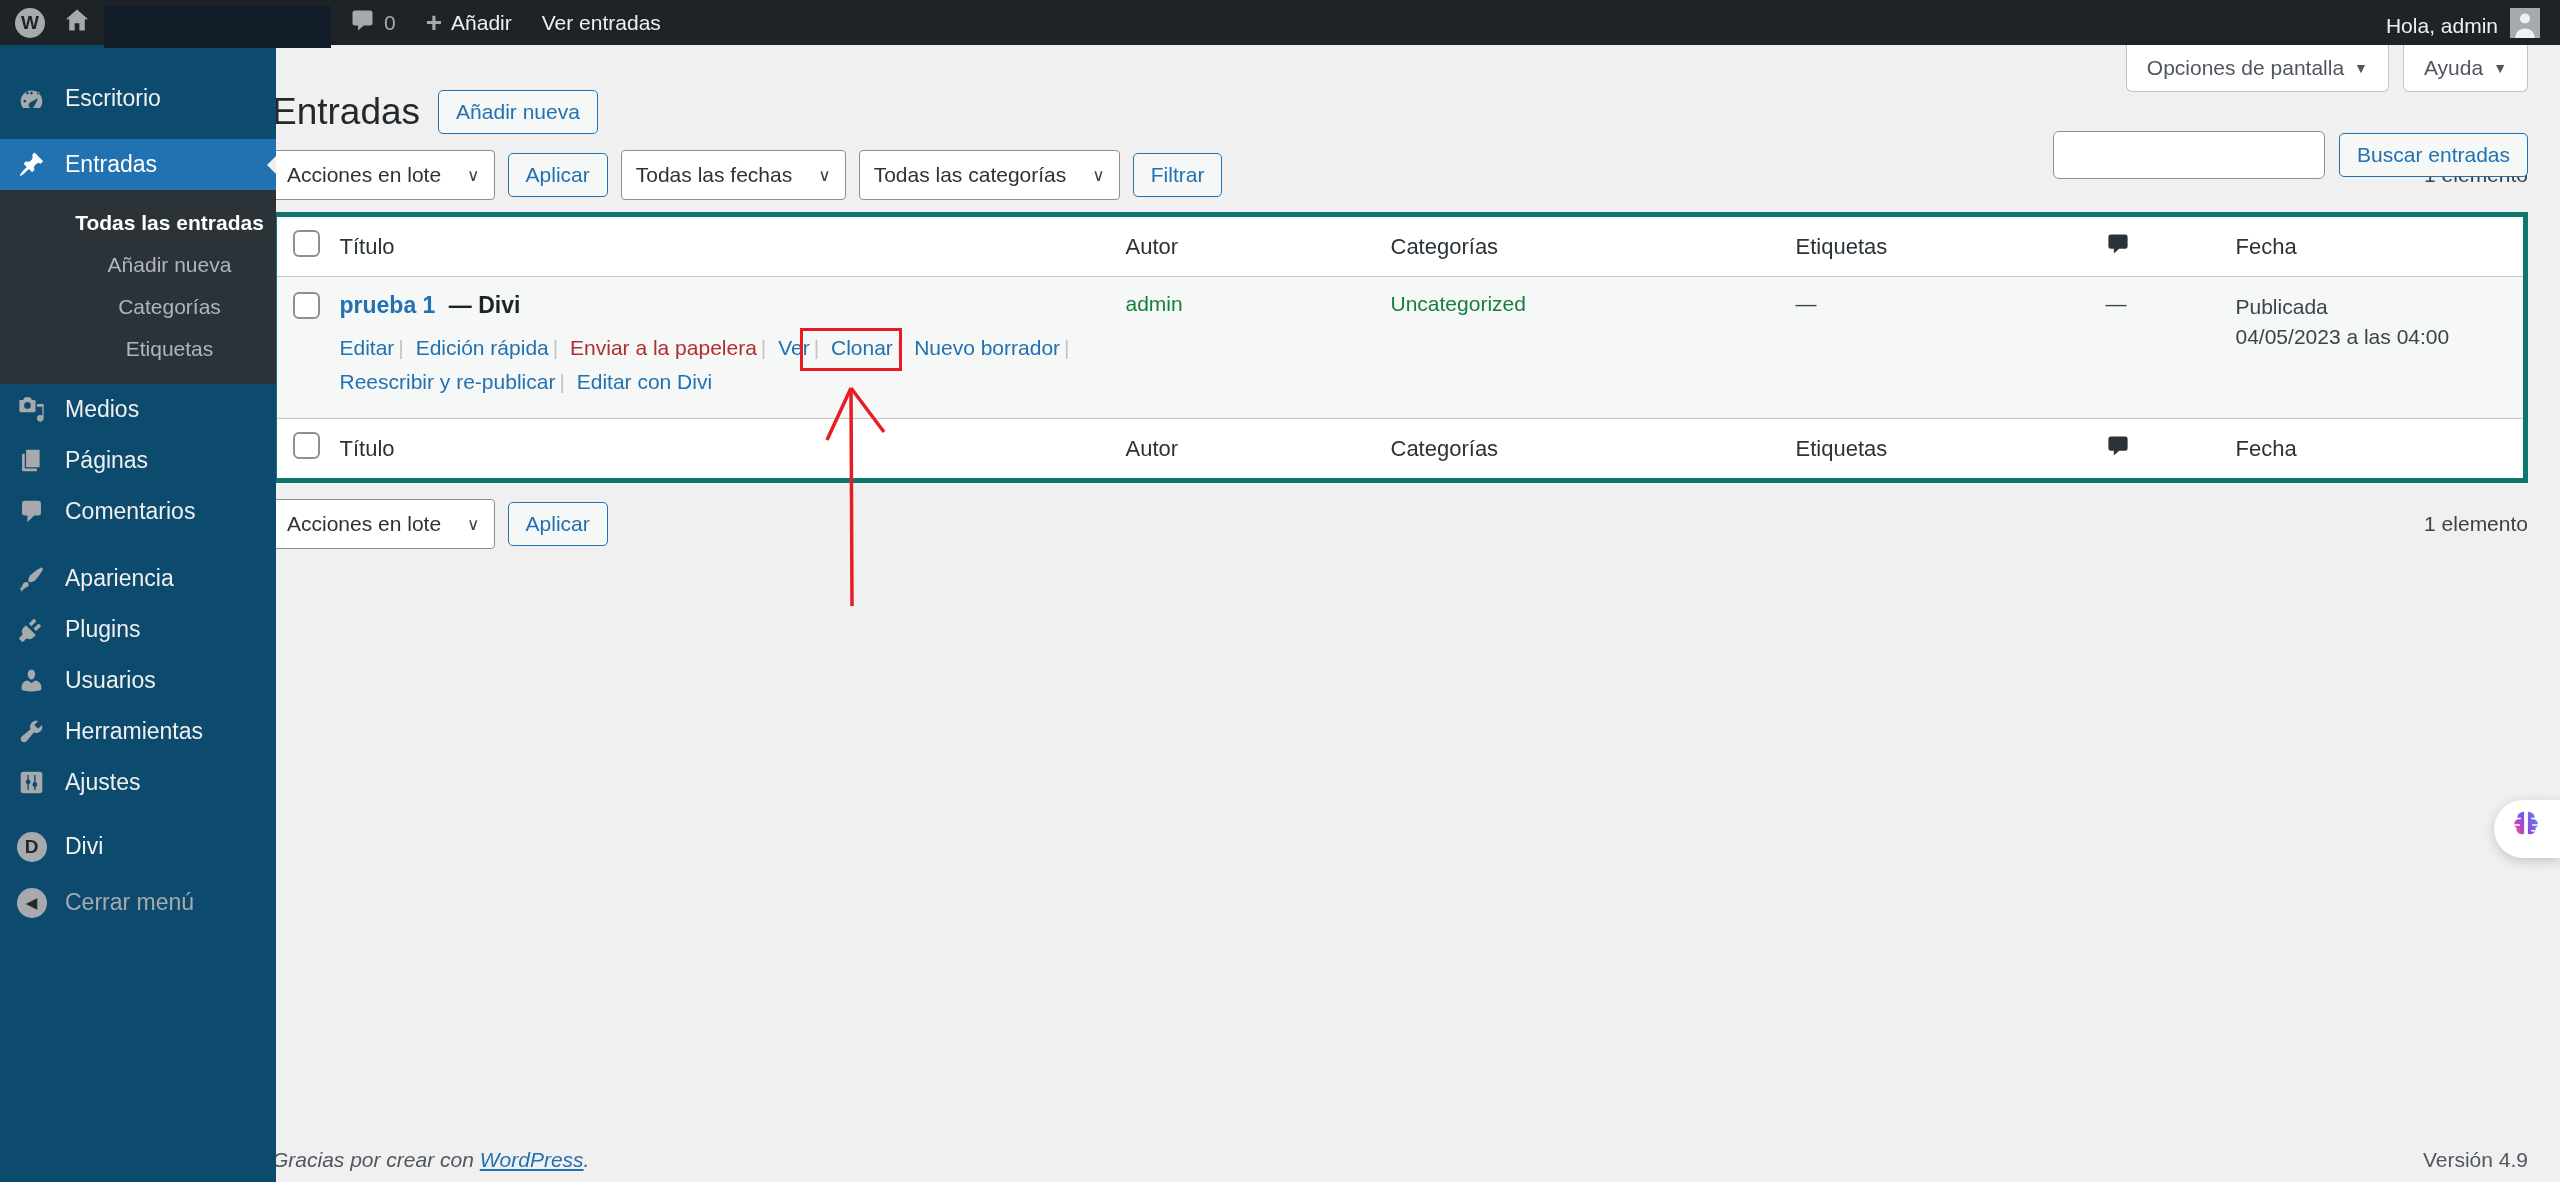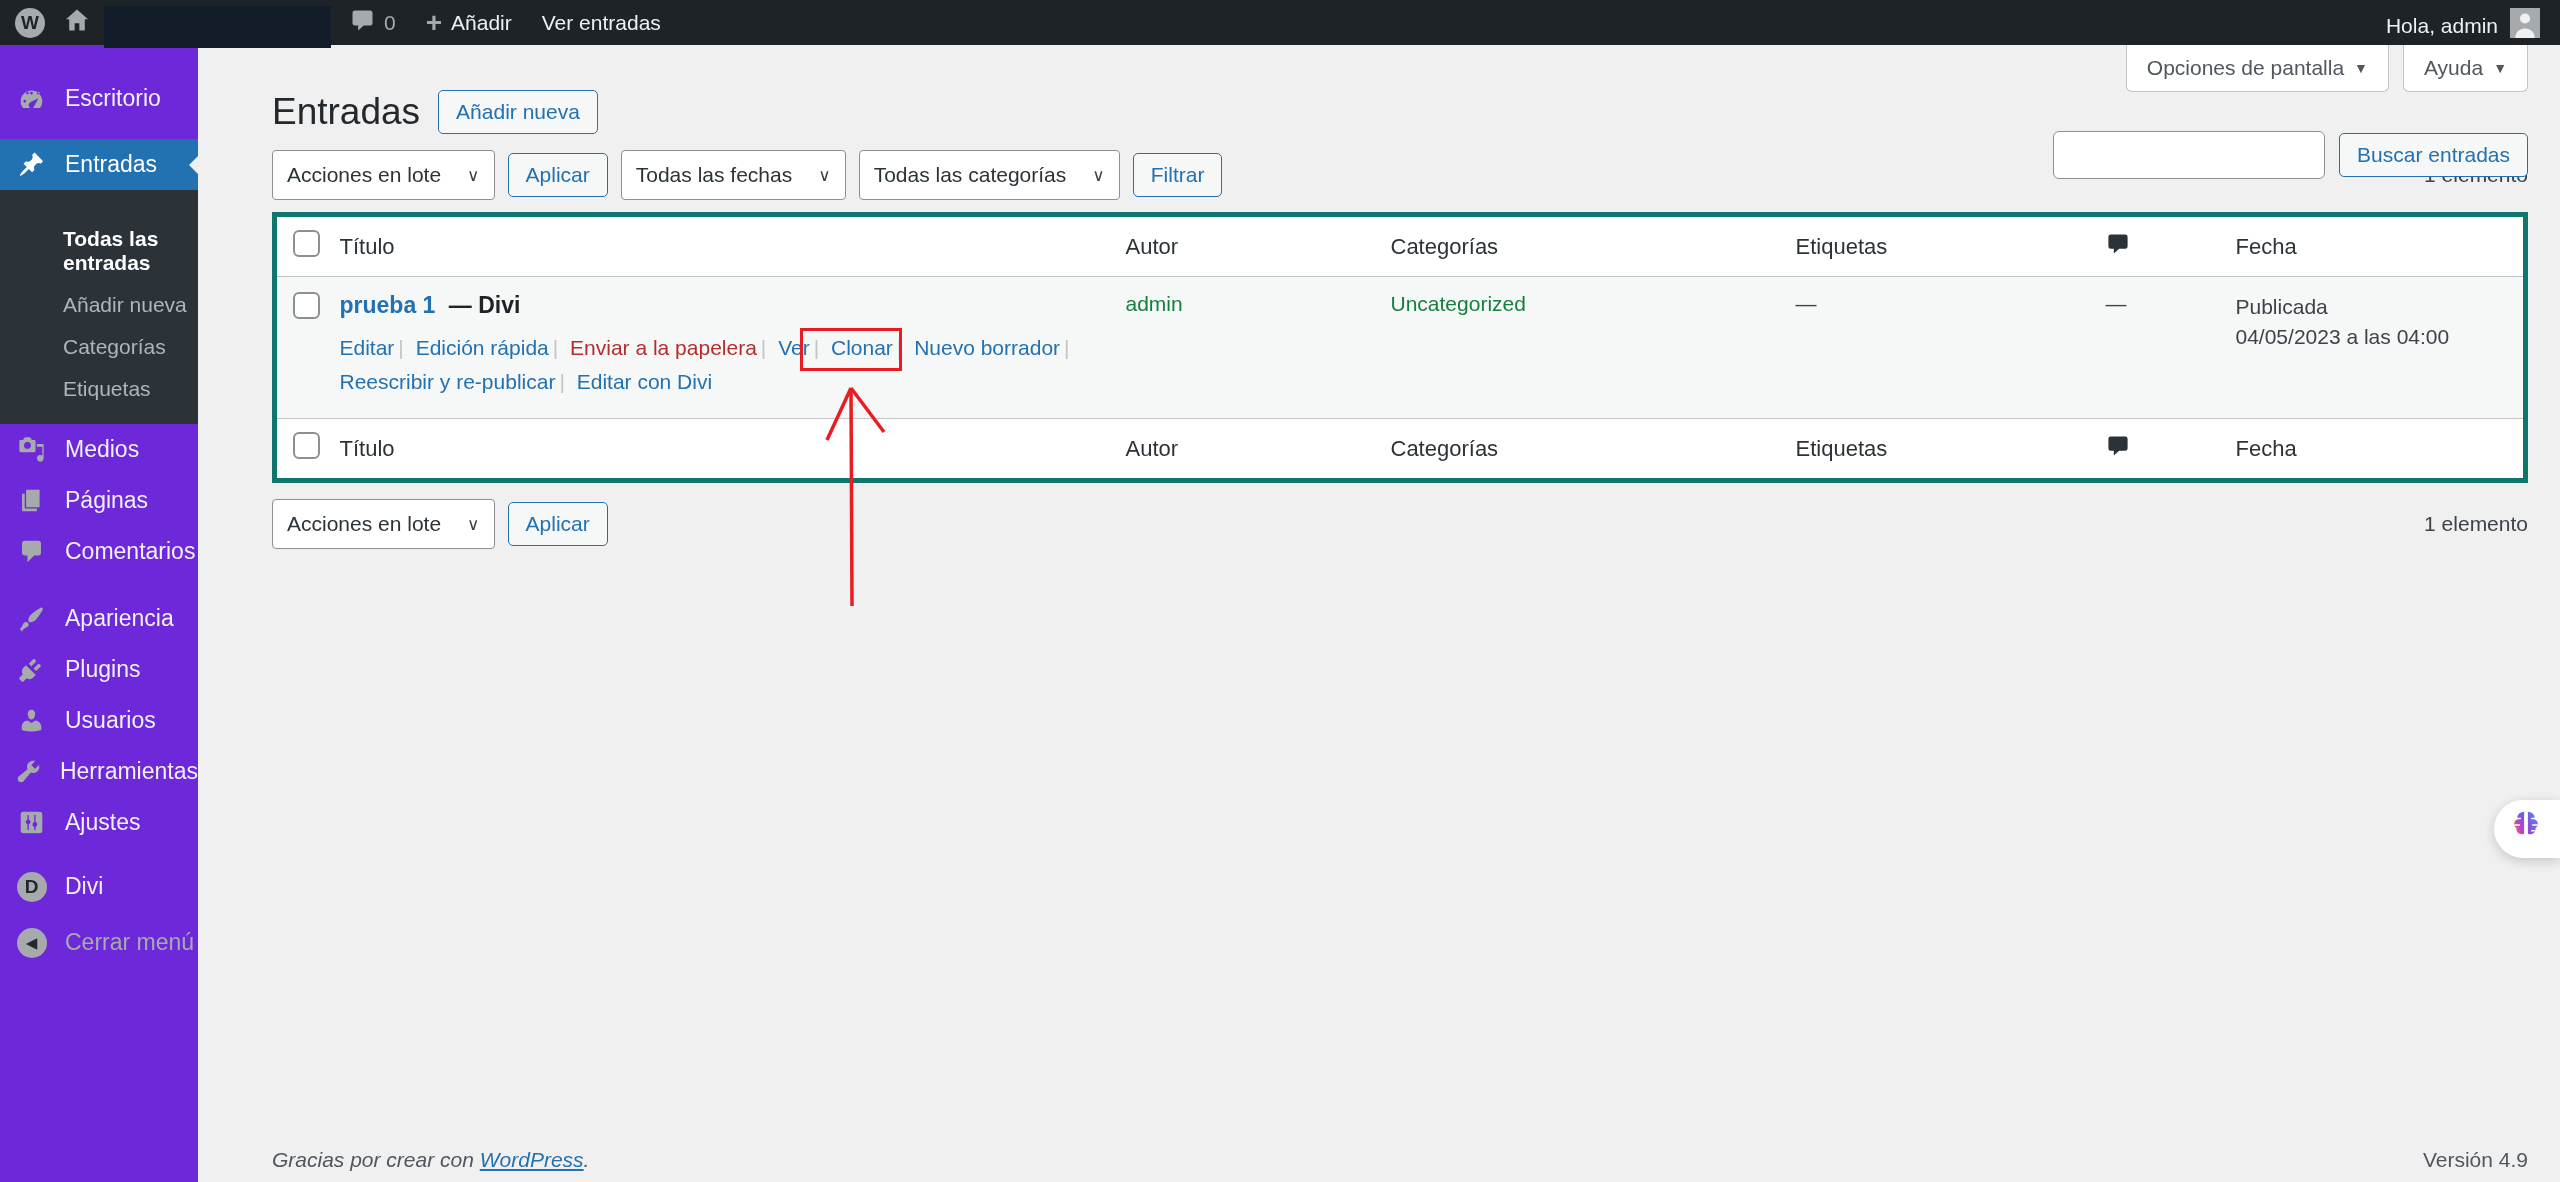--- a/index.html
+++ b/index.html
@@ -15,35 +15,35 @@
   .ab-left{display:flex;align-items:center;height:100%;}
   .ab-item{display:flex;align-items:center;gap:9px;padding:0 15px;height:100%;}
   .ab-right{margin-left:auto;display:flex;align-items:flex-end;gap:12px;padding-right:20px;}
   .wp-logo-circle{width:30px;height:30px;border-radius:50%;background:#a7aaad;color:#1d2327;
     display:flex;align-items:center;justify-content:center;font-weight:bold;font-size:19px;}
   .site-redacted{width:227px;height:42px;background:#131d2a;margin:6px 4px 0 10px;align-self:flex-start;}
   .ab-count{color:#a7aaad;}
   .plus-glyph{color:#a7aaad;font-size:28px;font-weight:bold;line-height:1;}
   .avatar{width:30px;height:30px;background:#a7aaad;display:flex;align-items:flex-end;justify-content:center;overflow:hidden;}
   
-  .sidebar{position:absolute;top:45px;left:0;bottom:0;width:198px;background:#6d28d9;z-index:55;}
+  .sidebar{position:absolute;top:45px;left:0;bottom:0;width:276px;background:#0c4a6e;z-index:55;text-align:center;}
   .menu-item{height:51px;display:flex;align-items:center;gap:17px;padding-left:15px;
     color:#f0f0f1;font-size:23px;cursor:pointer;position:relative;}
   .menu-item .mi{width:33px;display:flex;justify-content:center;}
   .menu-item svg{fill:#a7aaad;}
   .menu-item.mt1{margin-top:28px;}
   .menu-item.mt2{margin-top:15px;}
   .menu-item.mt3{margin-top:16px;}
   .menu-item.mt4{margin-top:13px;}
   .menu-item.mt5{margin-top:5px;}
   .menu-item.active{background:#2271b1;color:#fff;}
   .menu-item.active svg{fill:#fff;}
   .menu-item.active::after{content:"";position:absolute;right:0;top:50%;transform:translateY(-50%);
     border:9px solid transparent;border-right-color:#f0f0f1;}
-  .submenu{background:#2c3338;padding:28px 0 14px;}
+  .submenu{background:#2c3338;padding:12px 0 14px;}
   .submenu .sub-item{display:block;padding:9px 0 9px 63px;font-size:21px;color:#b0b5b9;cursor:pointer;}
   .submenu .sub-item.current{color:#fff;font-weight:bold;}
   .divi-badge,.collapse-badge{width:30px;height:30px;border-radius:50%;background:#a7aaad;color:#23282d;
     display:flex;align-items:center;justify-content:center;font-weight:bold;font-size:19px;}
   .collapse-badge{font-size:15px;}
   .menu-item.dim{color:#a7aaad;}
   
   .content{position:absolute;left:240px;top:45px;right:0;bottom:0;padding:0 32px;}
   .screen-tabs{position:absolute;top:0;right:32px;display:flex;gap:14px;z-index:5;}
   .screen-tab{background:#fff;border:1px solid #c3c4c7;border-top:none;border-radius:0 0 6px 6px;

